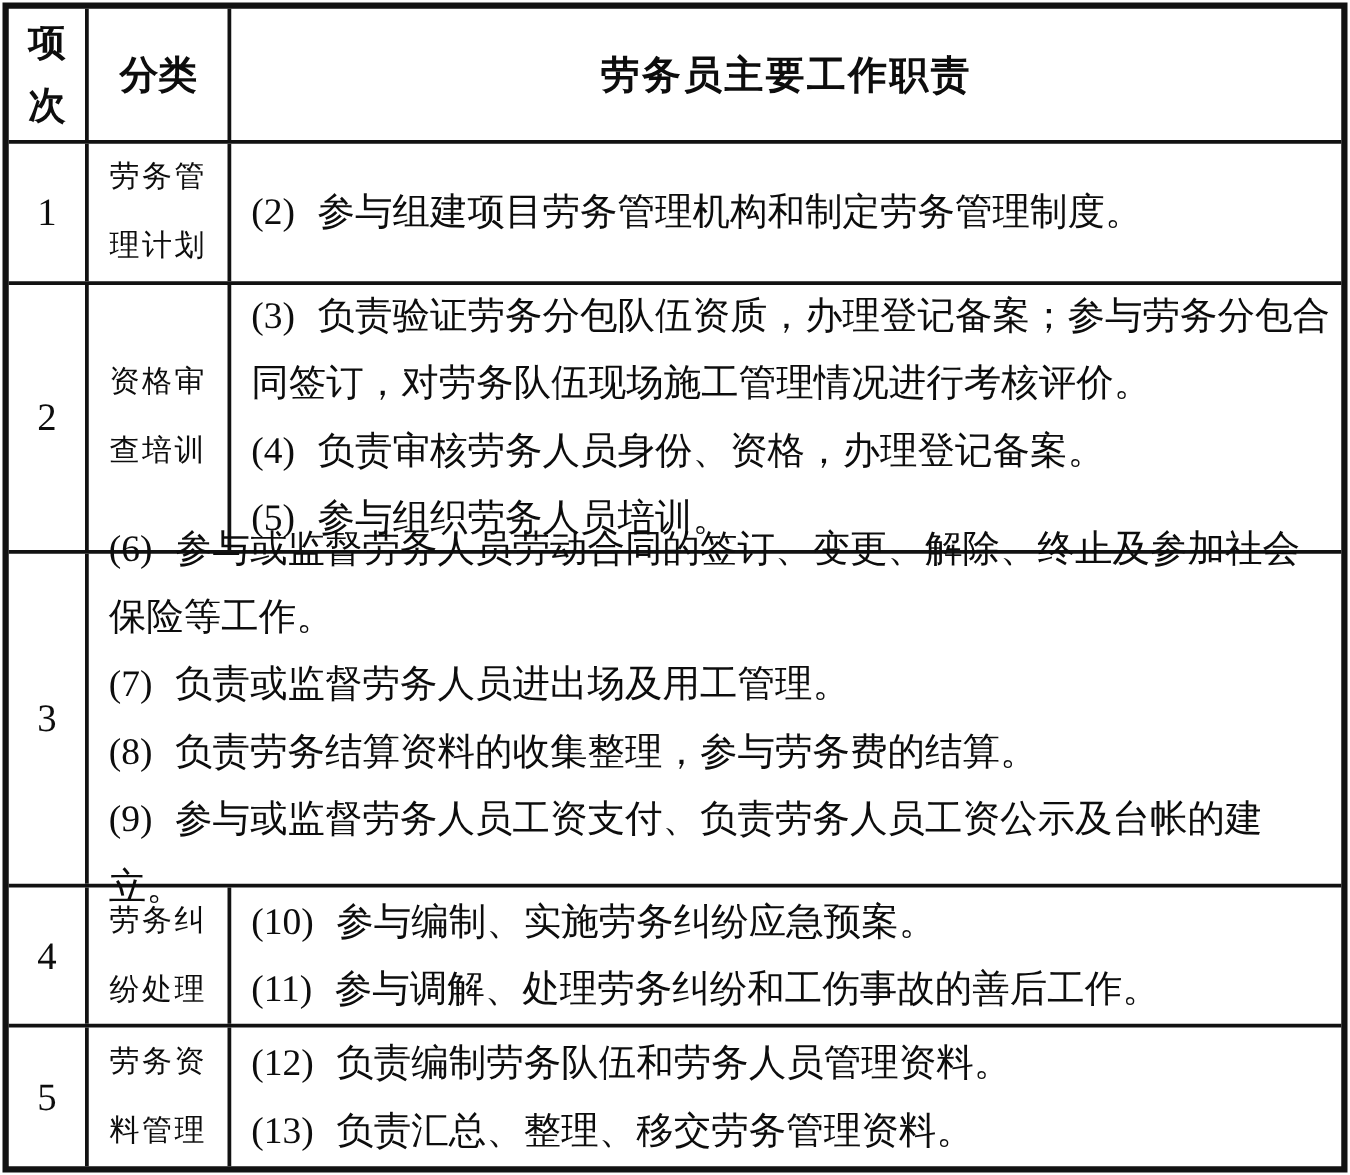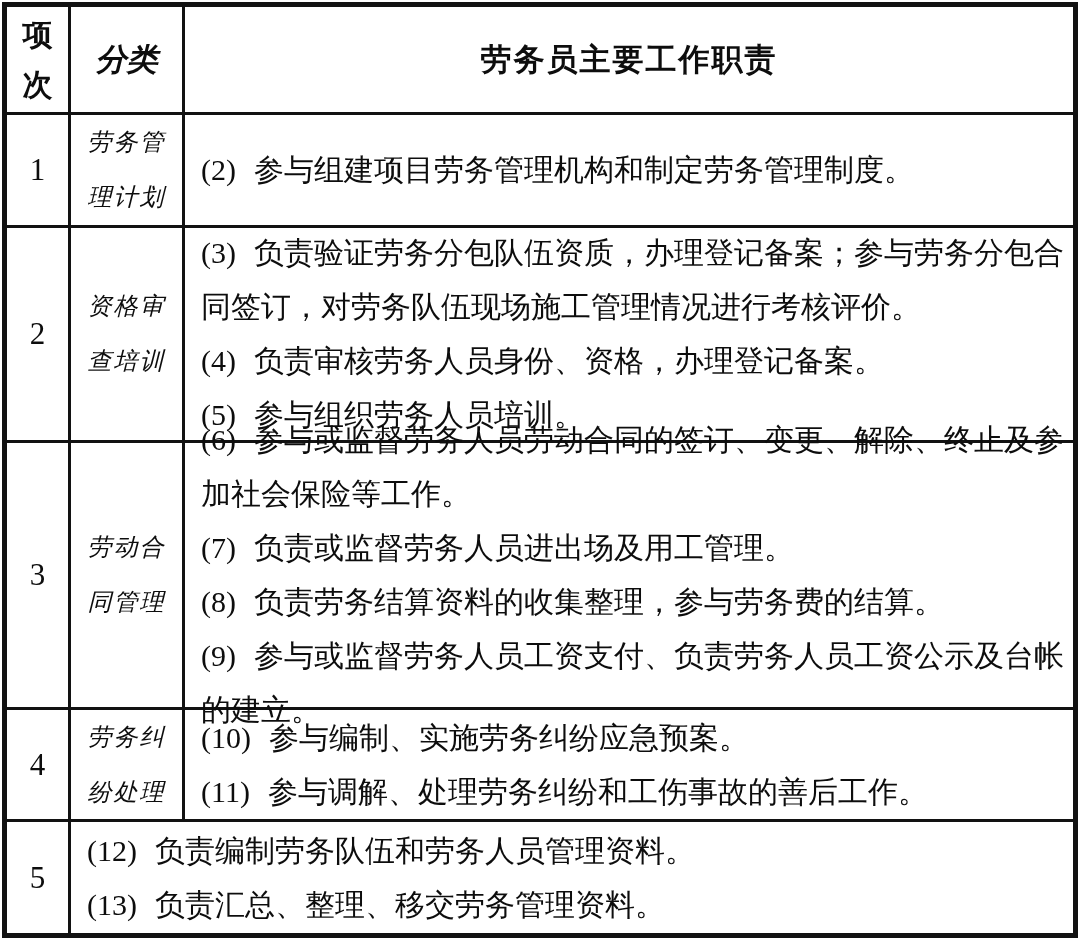--- a/index.html
+++ b/index.html
@@ -37,21 +37,20 @@
     width: 64px;
     display: flex; flex-direction: column;
     align-items: center; justify-content: center;
     text-align: center;
   }
   .c2 {
     width: 114px;
     display: flex; flex-direction: column;
     align-items: center; justify-content: center;
     text-align: left;
-    font-style: italic;
   }
   .c3 {
     flex: 1;
     display: flex; flex-direction: column;
     justify-content: center;
     padding: 0 6px 0 16px;
   }
   .header-row {
     font-family: "Liberation Sans", "DejaVu Sans", sans-serif;
     font-weight: 700;
@@ -118,24 +117,20 @@
       <div class="cell c3">
         <p class="duty-item"><span class="duty-num">(3)</span><span>负责验证劳务分包队伍资质，办理登记备案；参与劳务分包合同签订，对劳务队伍现场施工管理情况进行考核评价。</span></p>
         <p class="duty-item"><span class="duty-num">(4)</span><span>负责审核劳务人员身份、资格，办理登记备案。</span></p>
         <p class="duty-item"><span class="duty-num">(5)</span><span>参与组织劳务人员培训。</span></p>
       </div>
     </div>
     <div class="trow" data-rowidx="2">
       <div class="cell c1">
         <span class="row-num">3</span>
       </div>
-      <div class="cell c2">
-        <span class="cat-line">劳动合</span>
-        <span class="cat-line">同管理</span>
-      </div>
       <div class="cell c3">
         <p class="duty-item"><span class="duty-num">(6)</span><span>参与或监督劳务人员劳动合同的签订、变更、解除、终止及参加社会保险等工作。</span></p>
         <p class="duty-item"><span class="duty-num">(7)</span><span>负责或监督劳务人员进出场及用工管理。</span></p>
         <p class="duty-item"><span class="duty-num">(8)</span><span>负责劳务结算资料的收集整理，参与劳务费的结算。</span></p>
         <p class="duty-item"><span class="duty-num">(9)</span><span>参与或监督劳务人员工资支付、负责劳务人员工资公示及台帐的建立。</span></p>
       </div>
     </div>
     <div class="trow" data-rowidx="3">
       <div class="cell c1">
         <span class="row-num">4</span>
@@ -146,18 +141,22 @@
       </div>
       <div class="cell c3">
         <p class="duty-item"><span class="duty-num">(10)</span><span>参与编制、实施劳务纠纷应急预案。</span></p>
         <p class="duty-item"><span class="duty-num">(11)</span><span>参与调解、处理劳务纠纷和工伤事故的善后工作。</span></p>
       </div>
     </div>
     <div class="trow" data-rowidx="4">
       <div class="cell c1">
         <span class="row-num">5</span>
       </div>
+      <div class="cell c2">
+        <span class="cat-line">劳务资</span>
+        <span class="cat-line">料管理</span>
+      </div>
       <div class="cell c3">
         <p class="duty-item"><span class="duty-num">(12)</span><span>负责编制劳务队伍和劳务人员管理资料。</span></p>
         <p class="duty-item"><span class="duty-num">(13)</span><span>负责汇总、整理、移交劳务管理资料。</span></p>
       </div>
     </div>
   </div>
 
 </body></html>

